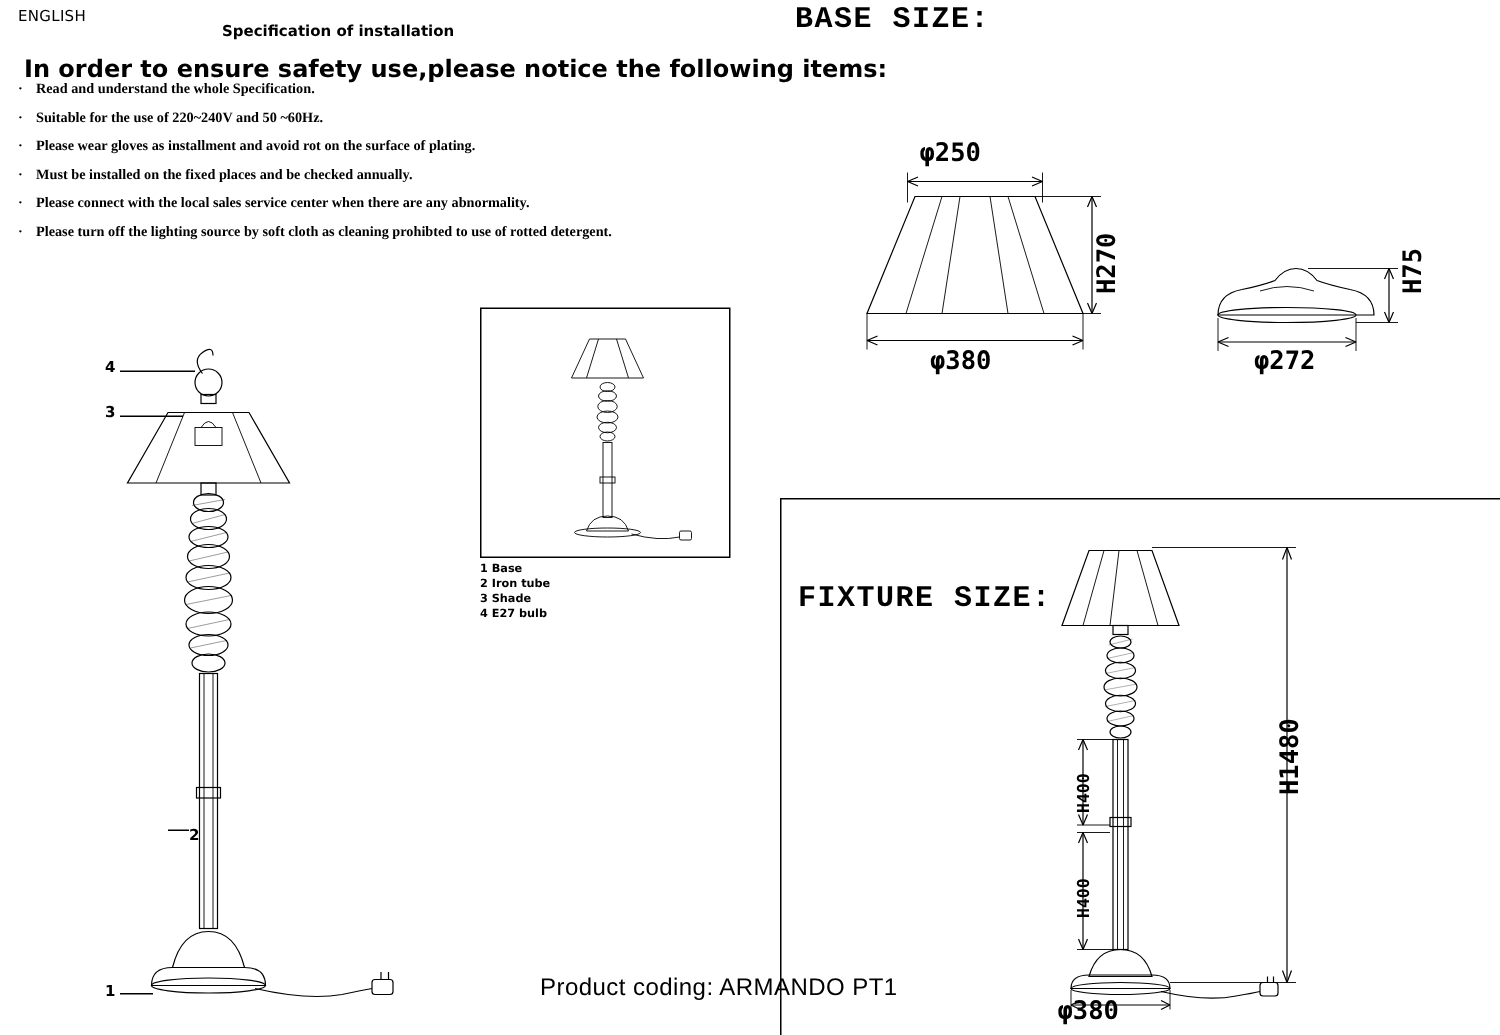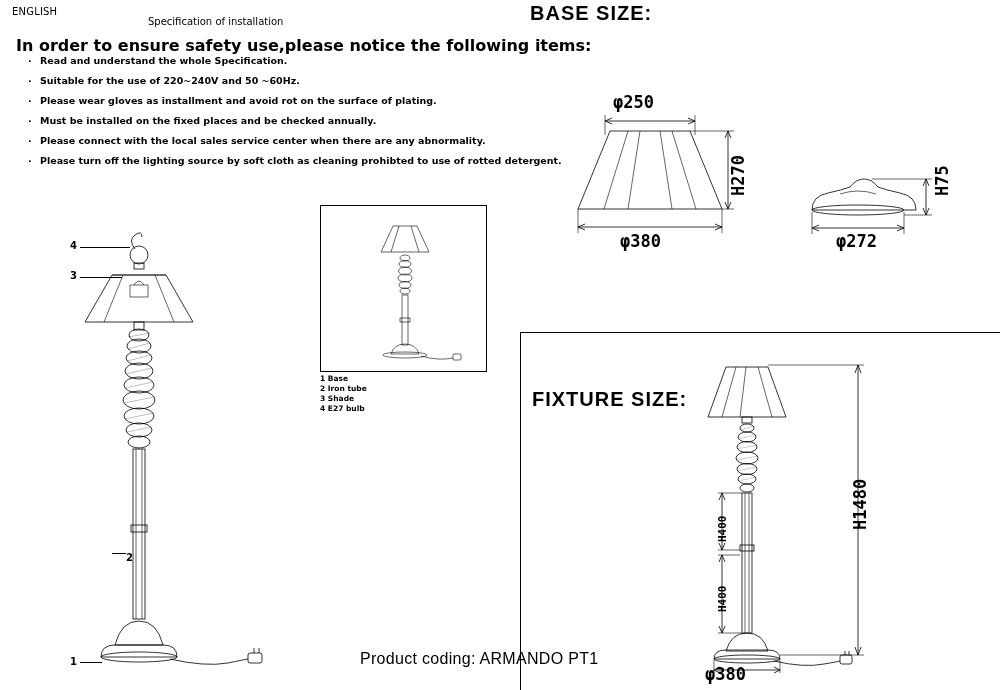--- a/index.html
+++ b/index.html
@@ -20,44 +20,44 @@
   
   #lang-label {
     left: 12px; top: 6px;
     font-size: 10px;
     font-weight: normal;
     letter-spacing: 0.2px;
   }
   #spec-title {
     left: 148px; top: 16px;
     font-size: 10px;
-    font-weight: normal;
+    font-weight: bold;
   }
   #spec-intro {
     left: 16px; top: 36px;
     font-size: 16px;
     font-weight: bold;
   }
   .spec-item {
     font-size: 9.5px;
     font-weight: bold;
     white-space: nowrap;
   }
   .spec-item .bullet {
     display: inline-block;
     width: 12px;
   }
   #spec-list {
-    left: 28px; top: 55px;
+    left: 12px; top: 55px; font-family: Liberation Serif, serif;
   }
   #spec-list .spec-item { margin-bottom: 9px; }
 
   
   .section-heading {
-    font-family: Liberation Sans, sans-serif;
+    font-family: Liberation Mono, monospace;
     font-size: 20px;
     font-weight: bold;
     letter-spacing: 1px;
   }
   #base-size-heading { left: 530px; top: 2px; }
   #fixture-size-heading { left: 532px; top: 340px; margin-top: 48px; }
 
   
   .divider {
     background: #000;

